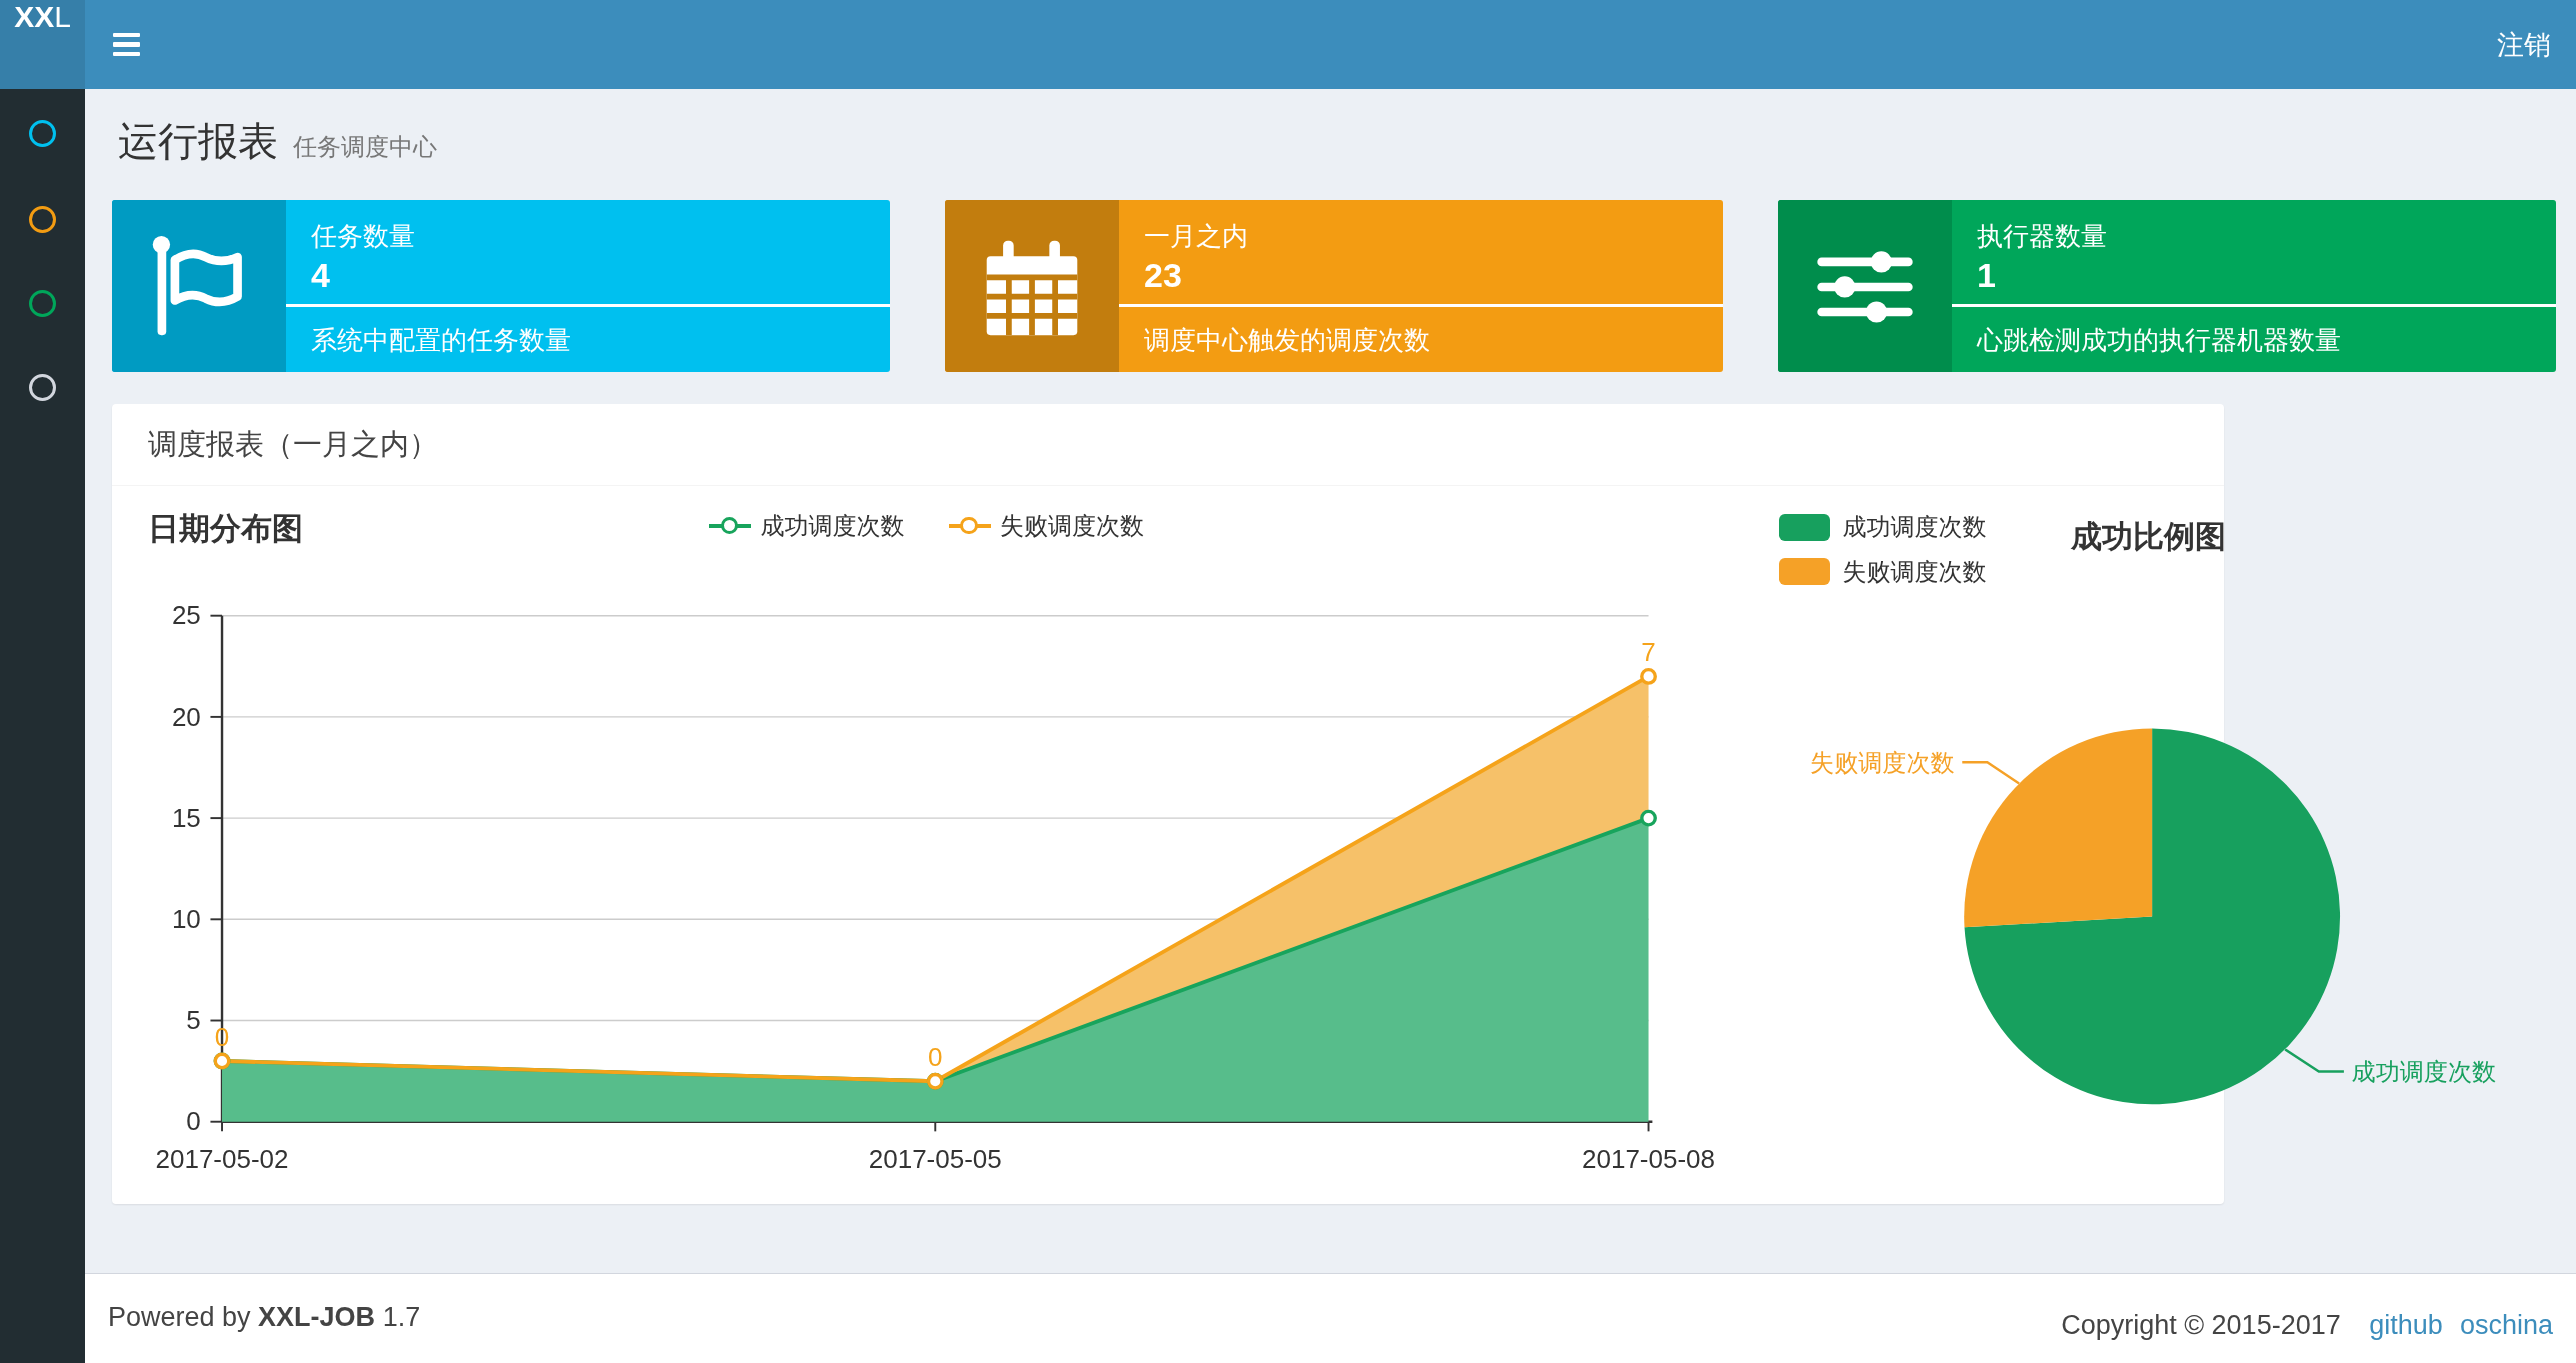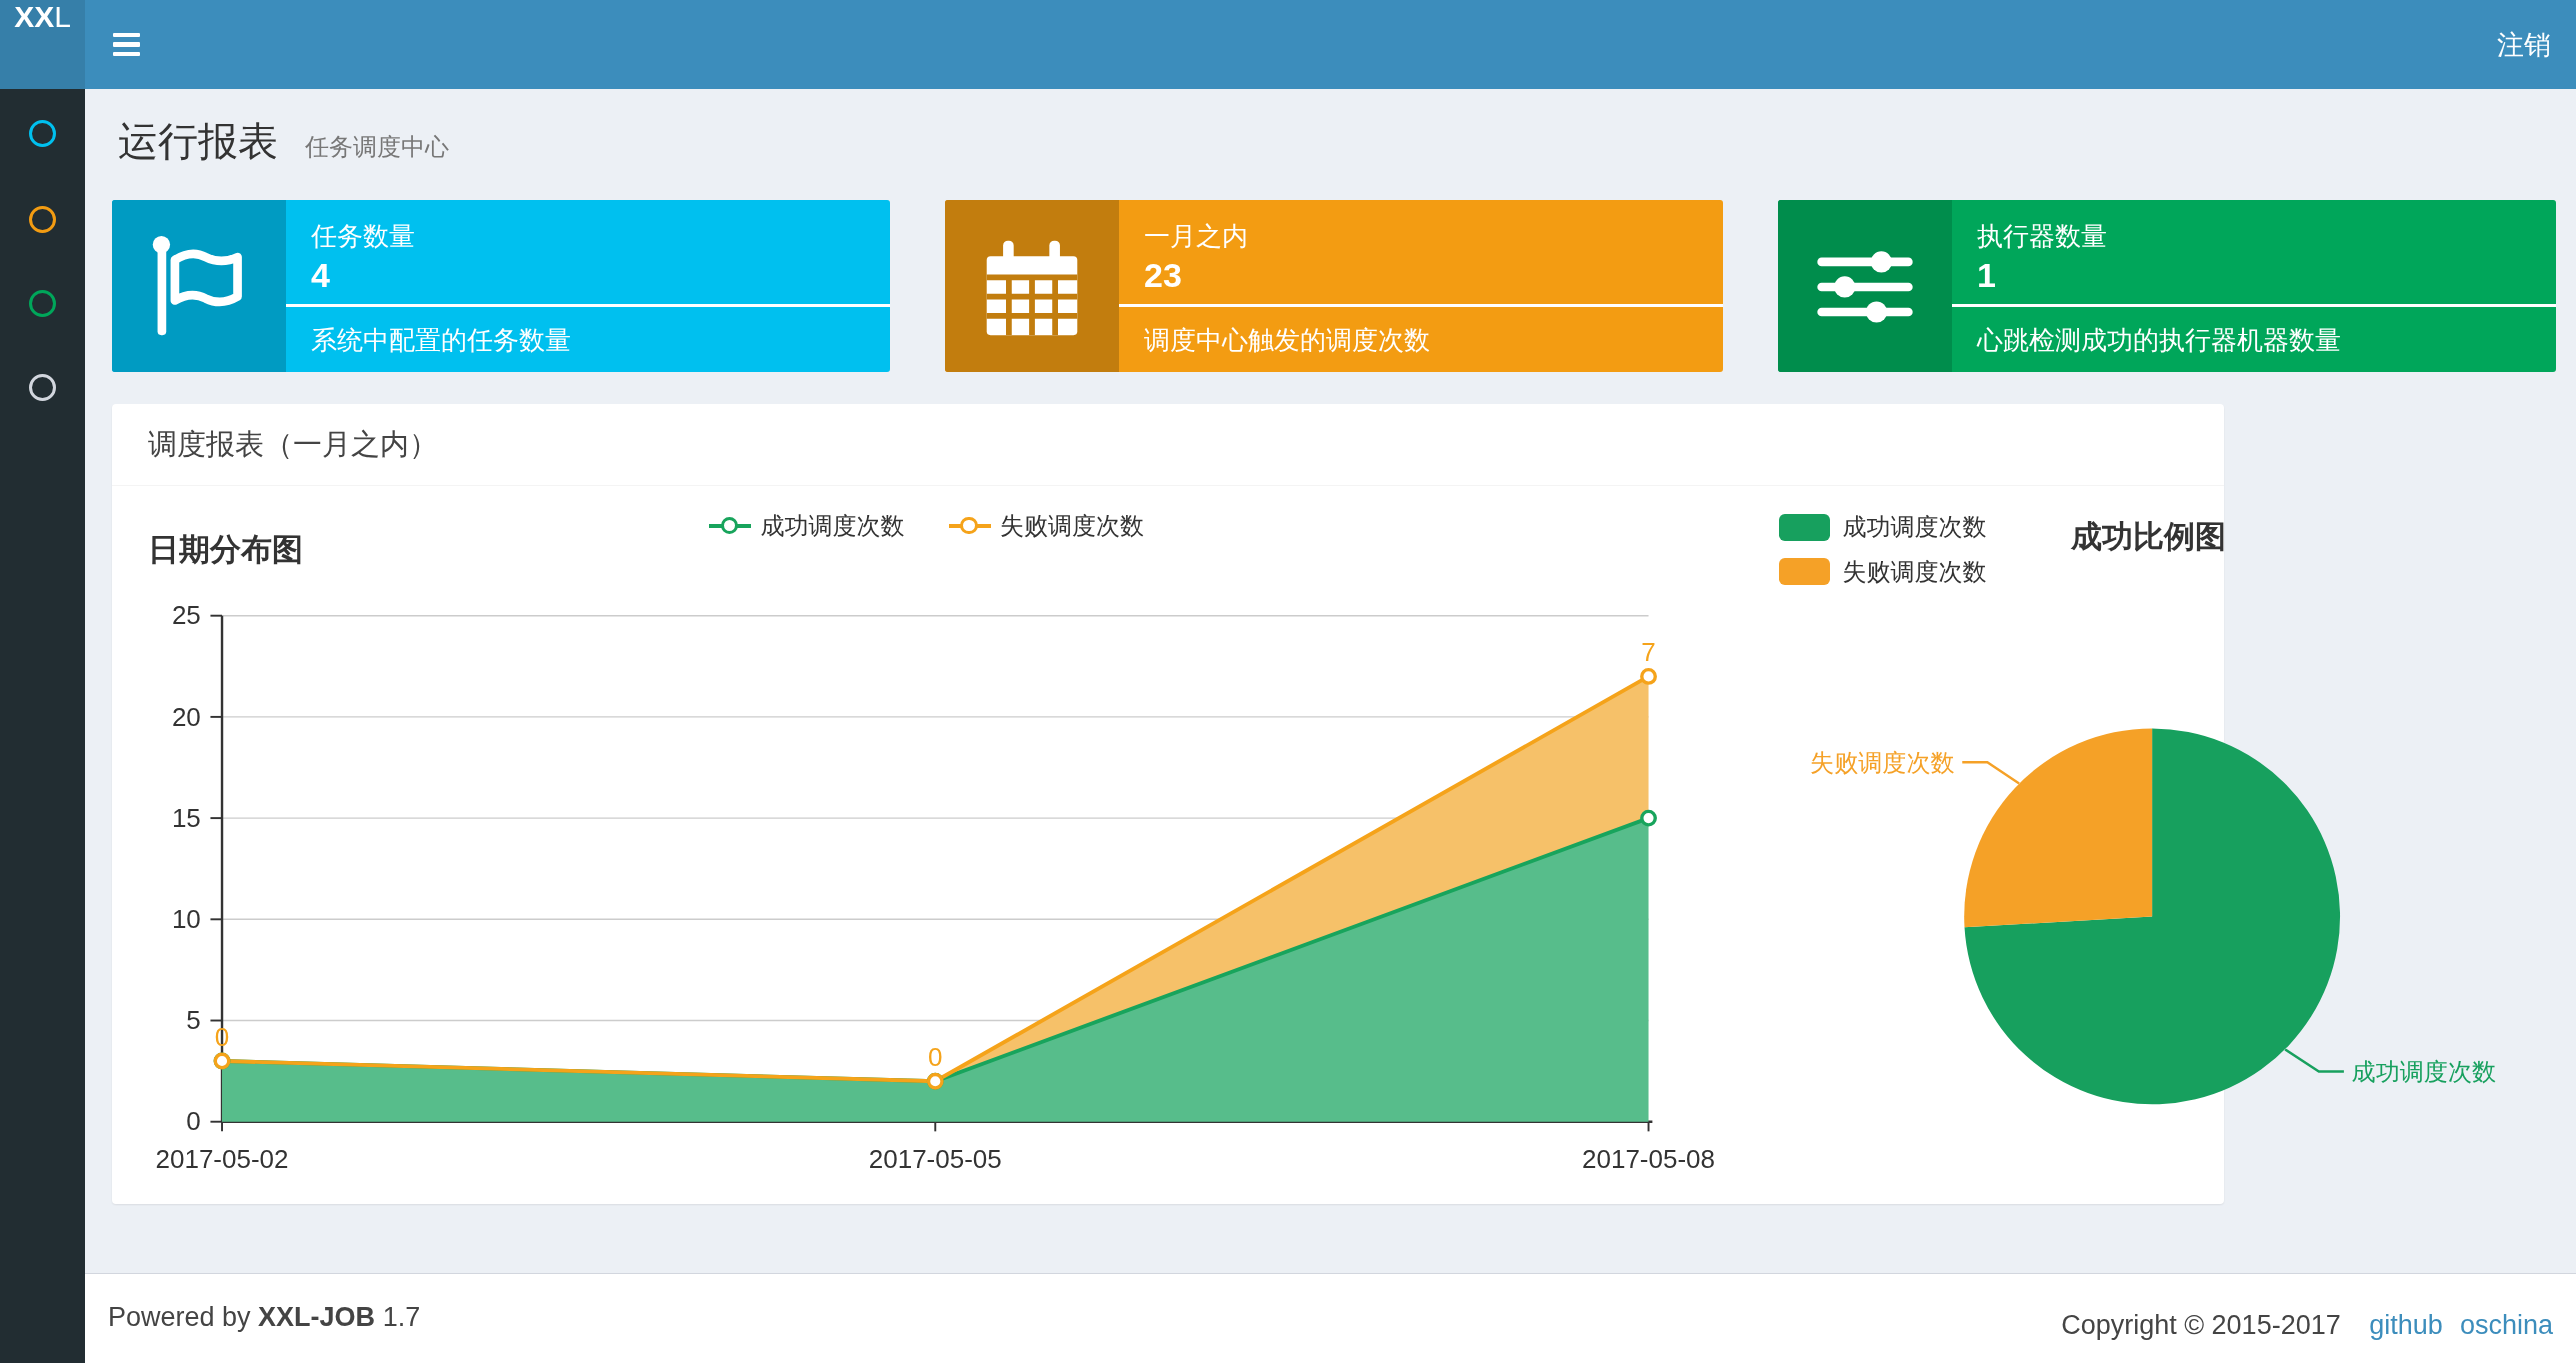--- a/index.html
+++ b/index.html
@@ -19,37 +19,37 @@
   .logout{position:absolute;right:25px;top:0;height:89px;display:flex;align-items:center;
           color:#fff;font-size:27px;cursor:pointer;}
   
   .sidebar{position:absolute;left:0;top:89px;width:85px;height:1275px;background:#222d32;}
   .side-item{position:absolute;left:0;width:85px;height:85px;display:flex;align-items:center;
              justify-content:center;cursor:pointer;}
   .side-ring{width:21px;height:21px;border:3.9px solid #fff;border-radius:50%;}
   
   .page-header{position:absolute;left:118px;top:114px;white-space:nowrap;}
   .page-title{font-size:40px;color:#333;font-weight:500;}
-  .page-subtitle{font-size:24px;color:#777;margin-left:27px;font-weight:400;}
+  .page-subtitle{font-size:24px;color:#777;margin-left:15px;font-weight:400;}
   
   .stat-card{position:absolute;top:200px;width:778px;height:172px;color:#fff;border-radius:2.9px;}
   .card-icon{position:absolute;left:0;top:0;width:174px;height:172px;display:flex;
              align-items:center;justify-content:center;border-radius:2.9px 0 0 2.9px;}
   .card-body{position:absolute;left:174px;right:0;top:0;bottom:0;padding-left:8px;}
   .card-title{position:absolute;left:25px;top:19px;font-size:26px;font-weight:500;}
   .card-value{position:absolute;left:25px;top:56px;font-size:34px;font-weight:700;}
   .card-divider{position:absolute;left:0;right:0;top:104px;height:2.9px;background:#fff;}
   .card-desc{position:absolute;left:25px;top:123px;font-size:26px;font-weight:400;}
   
   .panel{position:absolute;left:112px;top:404px;width:2112px;height:800px;background:#fff;
          border-radius:3.9px;box-shadow:0 1px 1.9px rgba(0,0,0,.08);}
   .panel-header{position:absolute;left:0;top:0;right:0;height:81px;border-bottom:1.9px solid #f4f4f4;}
   .panel-title{position:absolute;left:36px;top:0;line-height:81px;font-size:29px;color:#444;font-weight:500;}
   .chart-left{position:absolute;left:0;top:83px;width:1629px;height:717px;}
-  .lc-title{position:absolute;left:36px;top:21px;font-size:31px;font-weight:700;color:#333;margin-top:21px;}
+  .lc-title{position:absolute;left:36px;top:21px;font-size:31px;font-weight:700;color:#333;}
   .lc-legend{position:absolute;left:0;top:23px;width:100%;display:flex;justify-content:center;gap:44px;}
   .lc-item{display:flex;align-items:center;gap:9.6px;font-size:24px;color:#333;cursor:pointer;}
   .lm-marker{position:relative;width:42px;height:19px;}
   .lm-line{position:absolute;left:0;top:7.7px;width:42px;height:3.9px;background:#999;}
   .lm-ring{position:absolute;left:11.6px;top:0;width:11.6px;height:11.6px;border:3.9px solid #999;
            border-radius:50%;background:#fff;}
   #line-chart{position:absolute;left:3.9px;top:92px;}
   .chart-right{position:absolute;left:1629px;top:83px;width:815px;height:717px;}
   .pc-legend{position:absolute;left:38px;top:24px;display:flex;flex-direction:column;gap:12.5px;}
   .pc-item{display:flex;align-items:center;gap:12.5px;font-size:24px;color:#333;cursor:pointer;}

